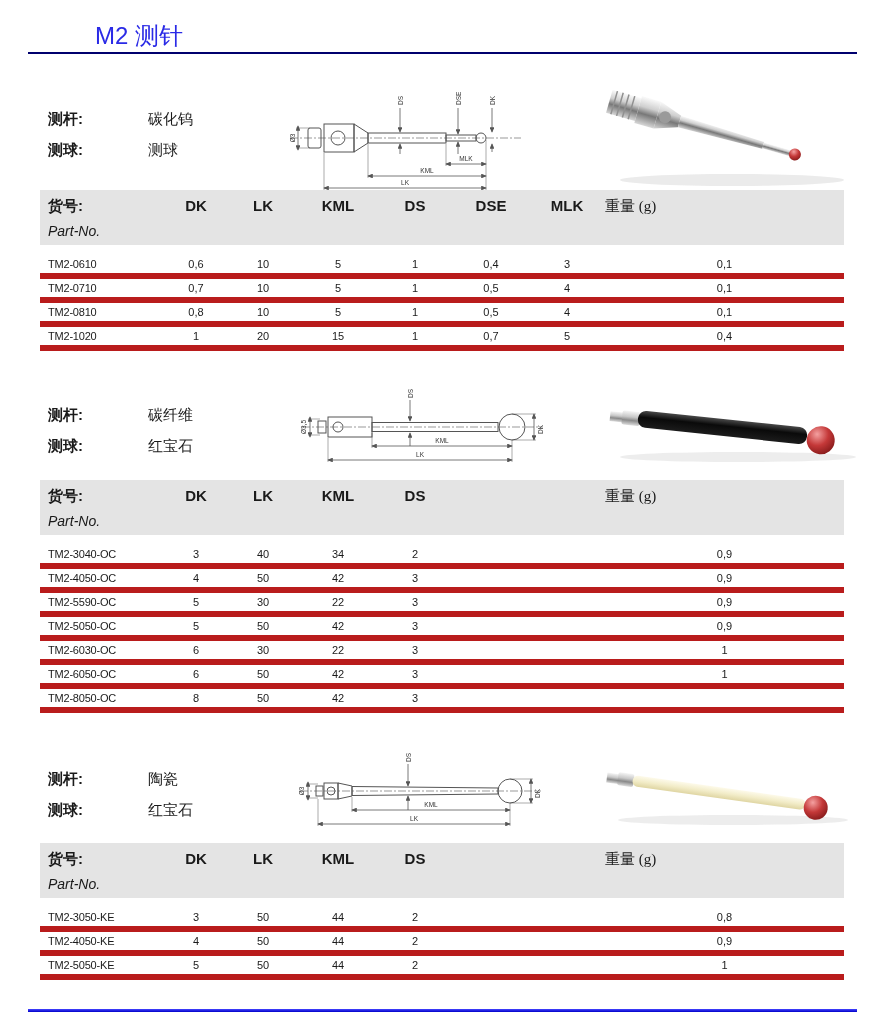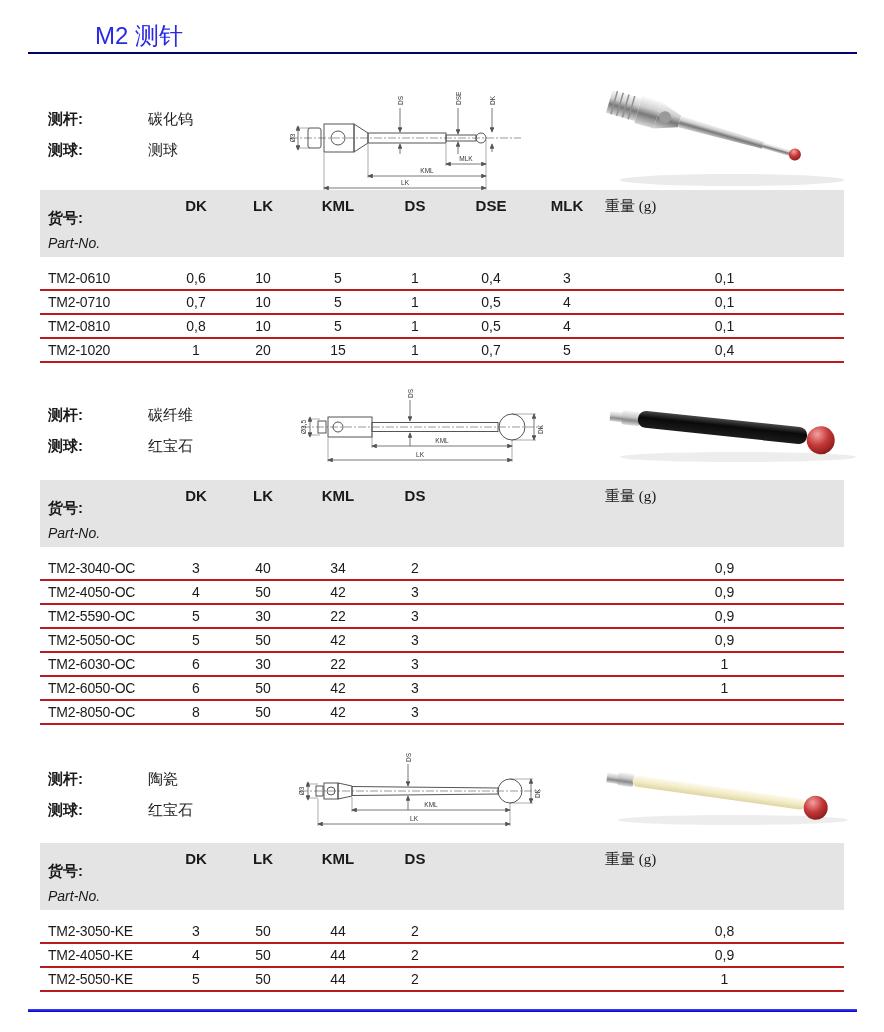--- a/index.html
+++ b/index.html
@@ -16,27 +16,27 @@
   .mat-label { font-weight: 700; width: 100px; }
   .mat-value { font-family: "Liberation Serif", "DejaVu Serif", serif; }
 
   .diagram { position: absolute; }
   .photo { position: absolute; }
   svg text { font-family: "Liberation Sans", "DejaVu Sans", sans-serif; fill: #333; }
 
   .table { position: absolute; left: 40px; width: 804px; }
   .thead { background: #e4e4e4; padding: 7px 0 6px 0; }
   .grid8 { display: grid; grid-template-columns: 125px 62px 72px 78px 76px 76px 76px 239px; }
-  .h-partno { padding-left: 8px; font-weight: 700; font-size: 15px; margin-top: 12px; }
+  .h-partno { padding-left: 8px; font-weight: 700; font-size: 15px; }
   .h-dim { text-align: center; font-weight: 700; font-size: 15px; }
   .h-weight { text-align: left; font-size: 15px; font-family: "Liberation Serif", "DejaVu Serif", serif; }
   .thead-line2 { padding-left: 8px; font-size: 14px; margin-top: 7px; font-style: italic; }
   .tbody { margin-top: 10px; }
   .trow { display: grid; grid-template-columns: 125px 62px 72px 78px 76px 76px 76px 239px;
-          height: 24px; align-items: center; border-bottom: 2px solid #b91c1c; font-size: 14px; }
+          height: 24px; align-items: center; border-bottom: 6px solid #b91c1c; font-size: 11px; }
   .cell-part { padding-left: 8px; letter-spacing: -0.2px; }
   .cell-dim { text-align: center; }
   .cell-weight { text-align: center; }
 </style>
 </head>
 <body>
 
 <div class="page">
 
   <div class="title">M2 测针</div>

